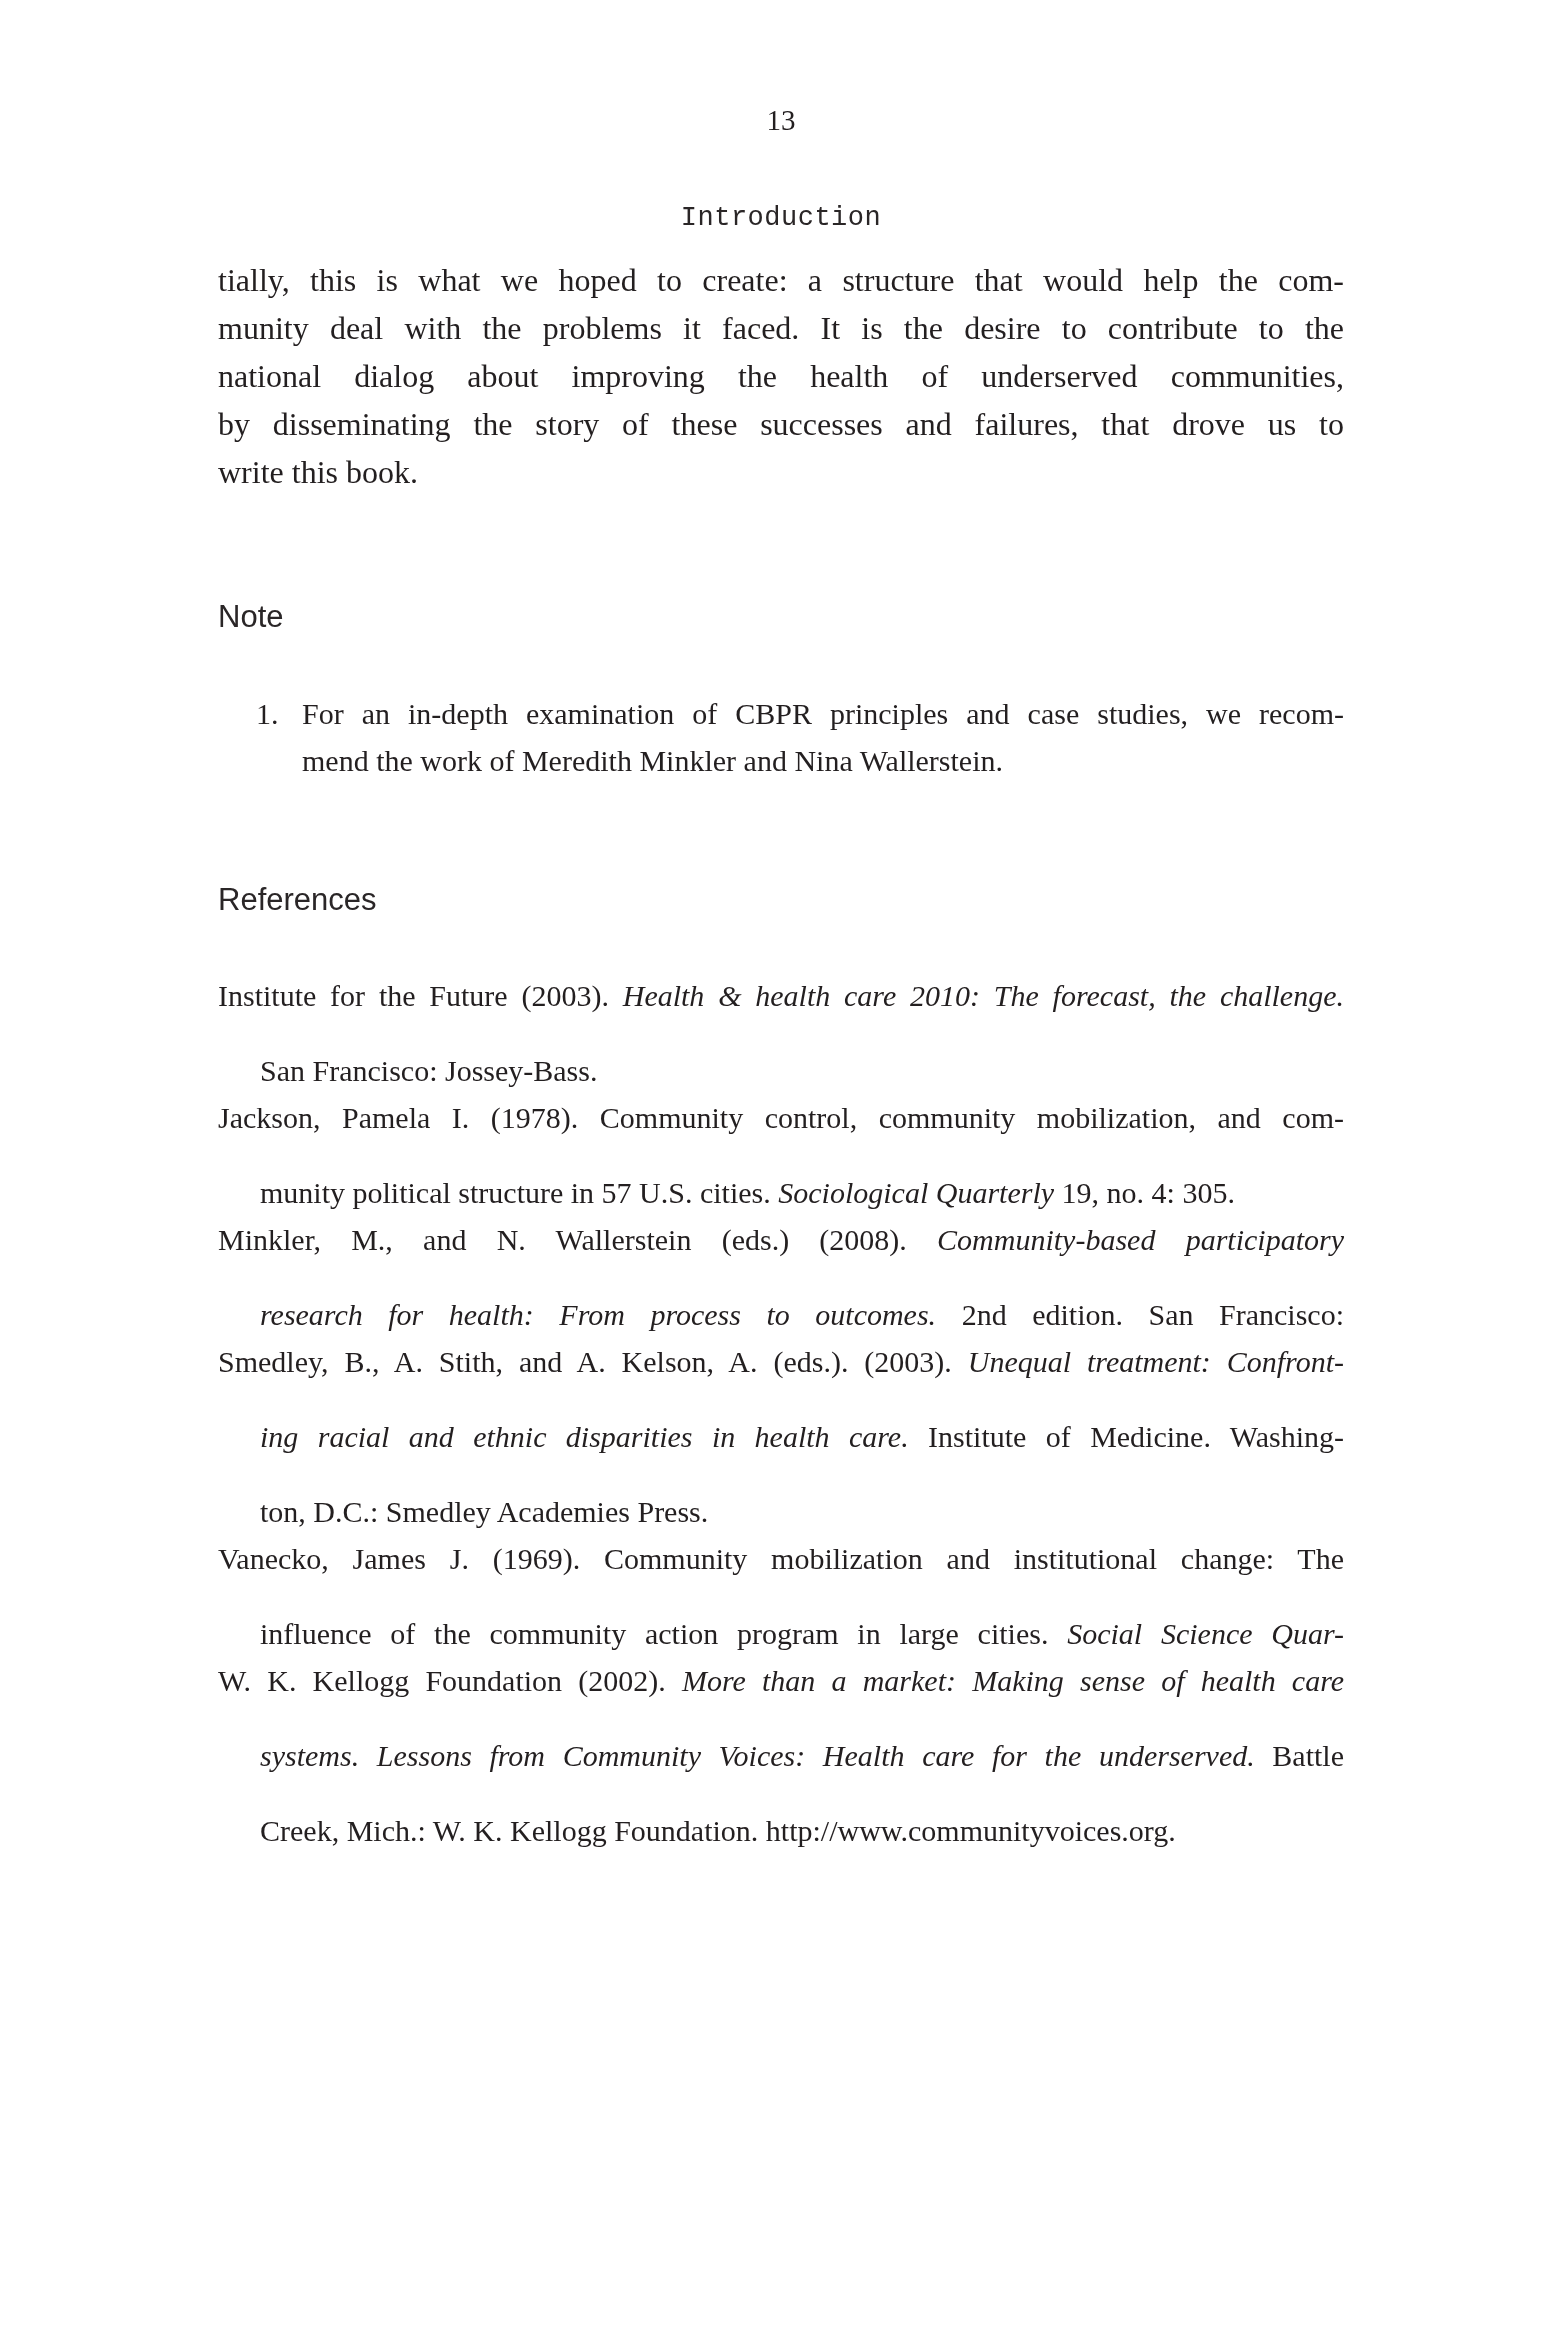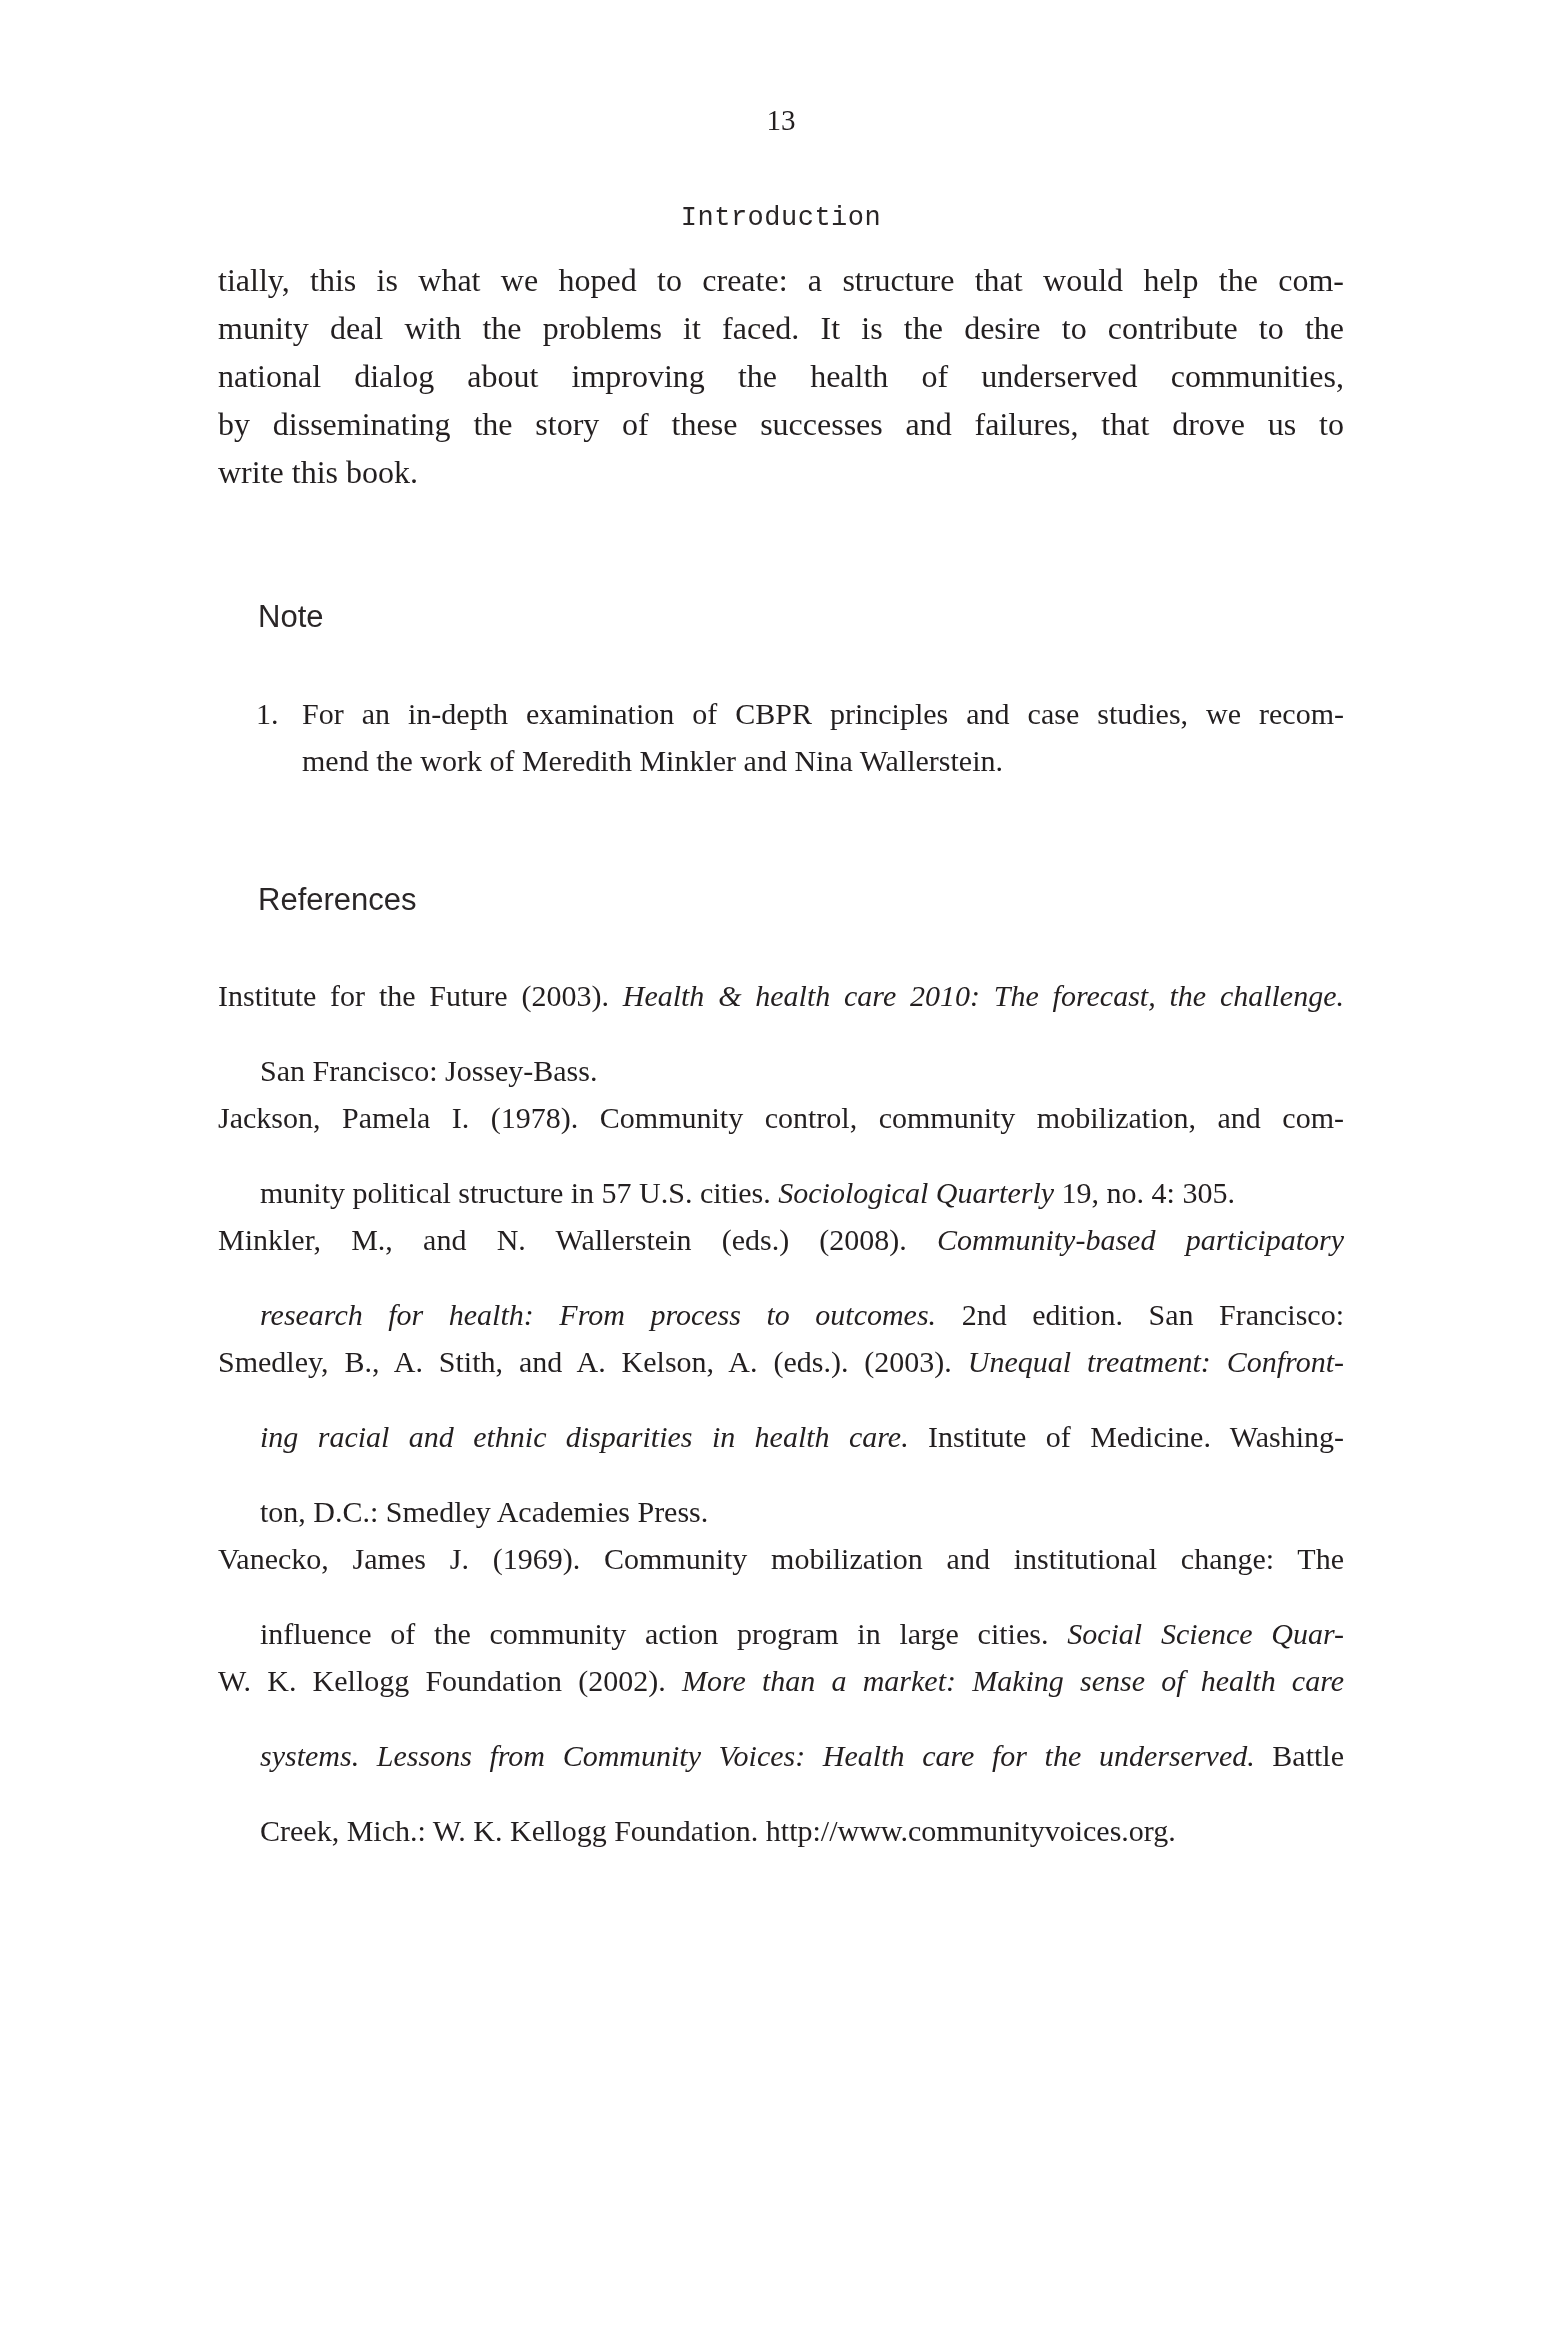--- a/index.html
+++ b/index.html
@@ -61,21 +61,20 @@
     .body-text .line.last {
       text-align-last: left;
     }
     .section-heading {
       position: absolute;
       left: 0;
       font-family: "Liberation Sans", "DejaVu Sans", sans-serif;
       font-size: 31px;
       line-height: 38px;
       color: #2a2627;
-      margin-left: 40px;
     }
     .note-heading { top: 598px; }
     .refs-heading { top: 881px; }
 
     .notes {
       position: absolute;
       left: 0;
       top: 690px;
       width: 1126px;
       font-size: 30px;

